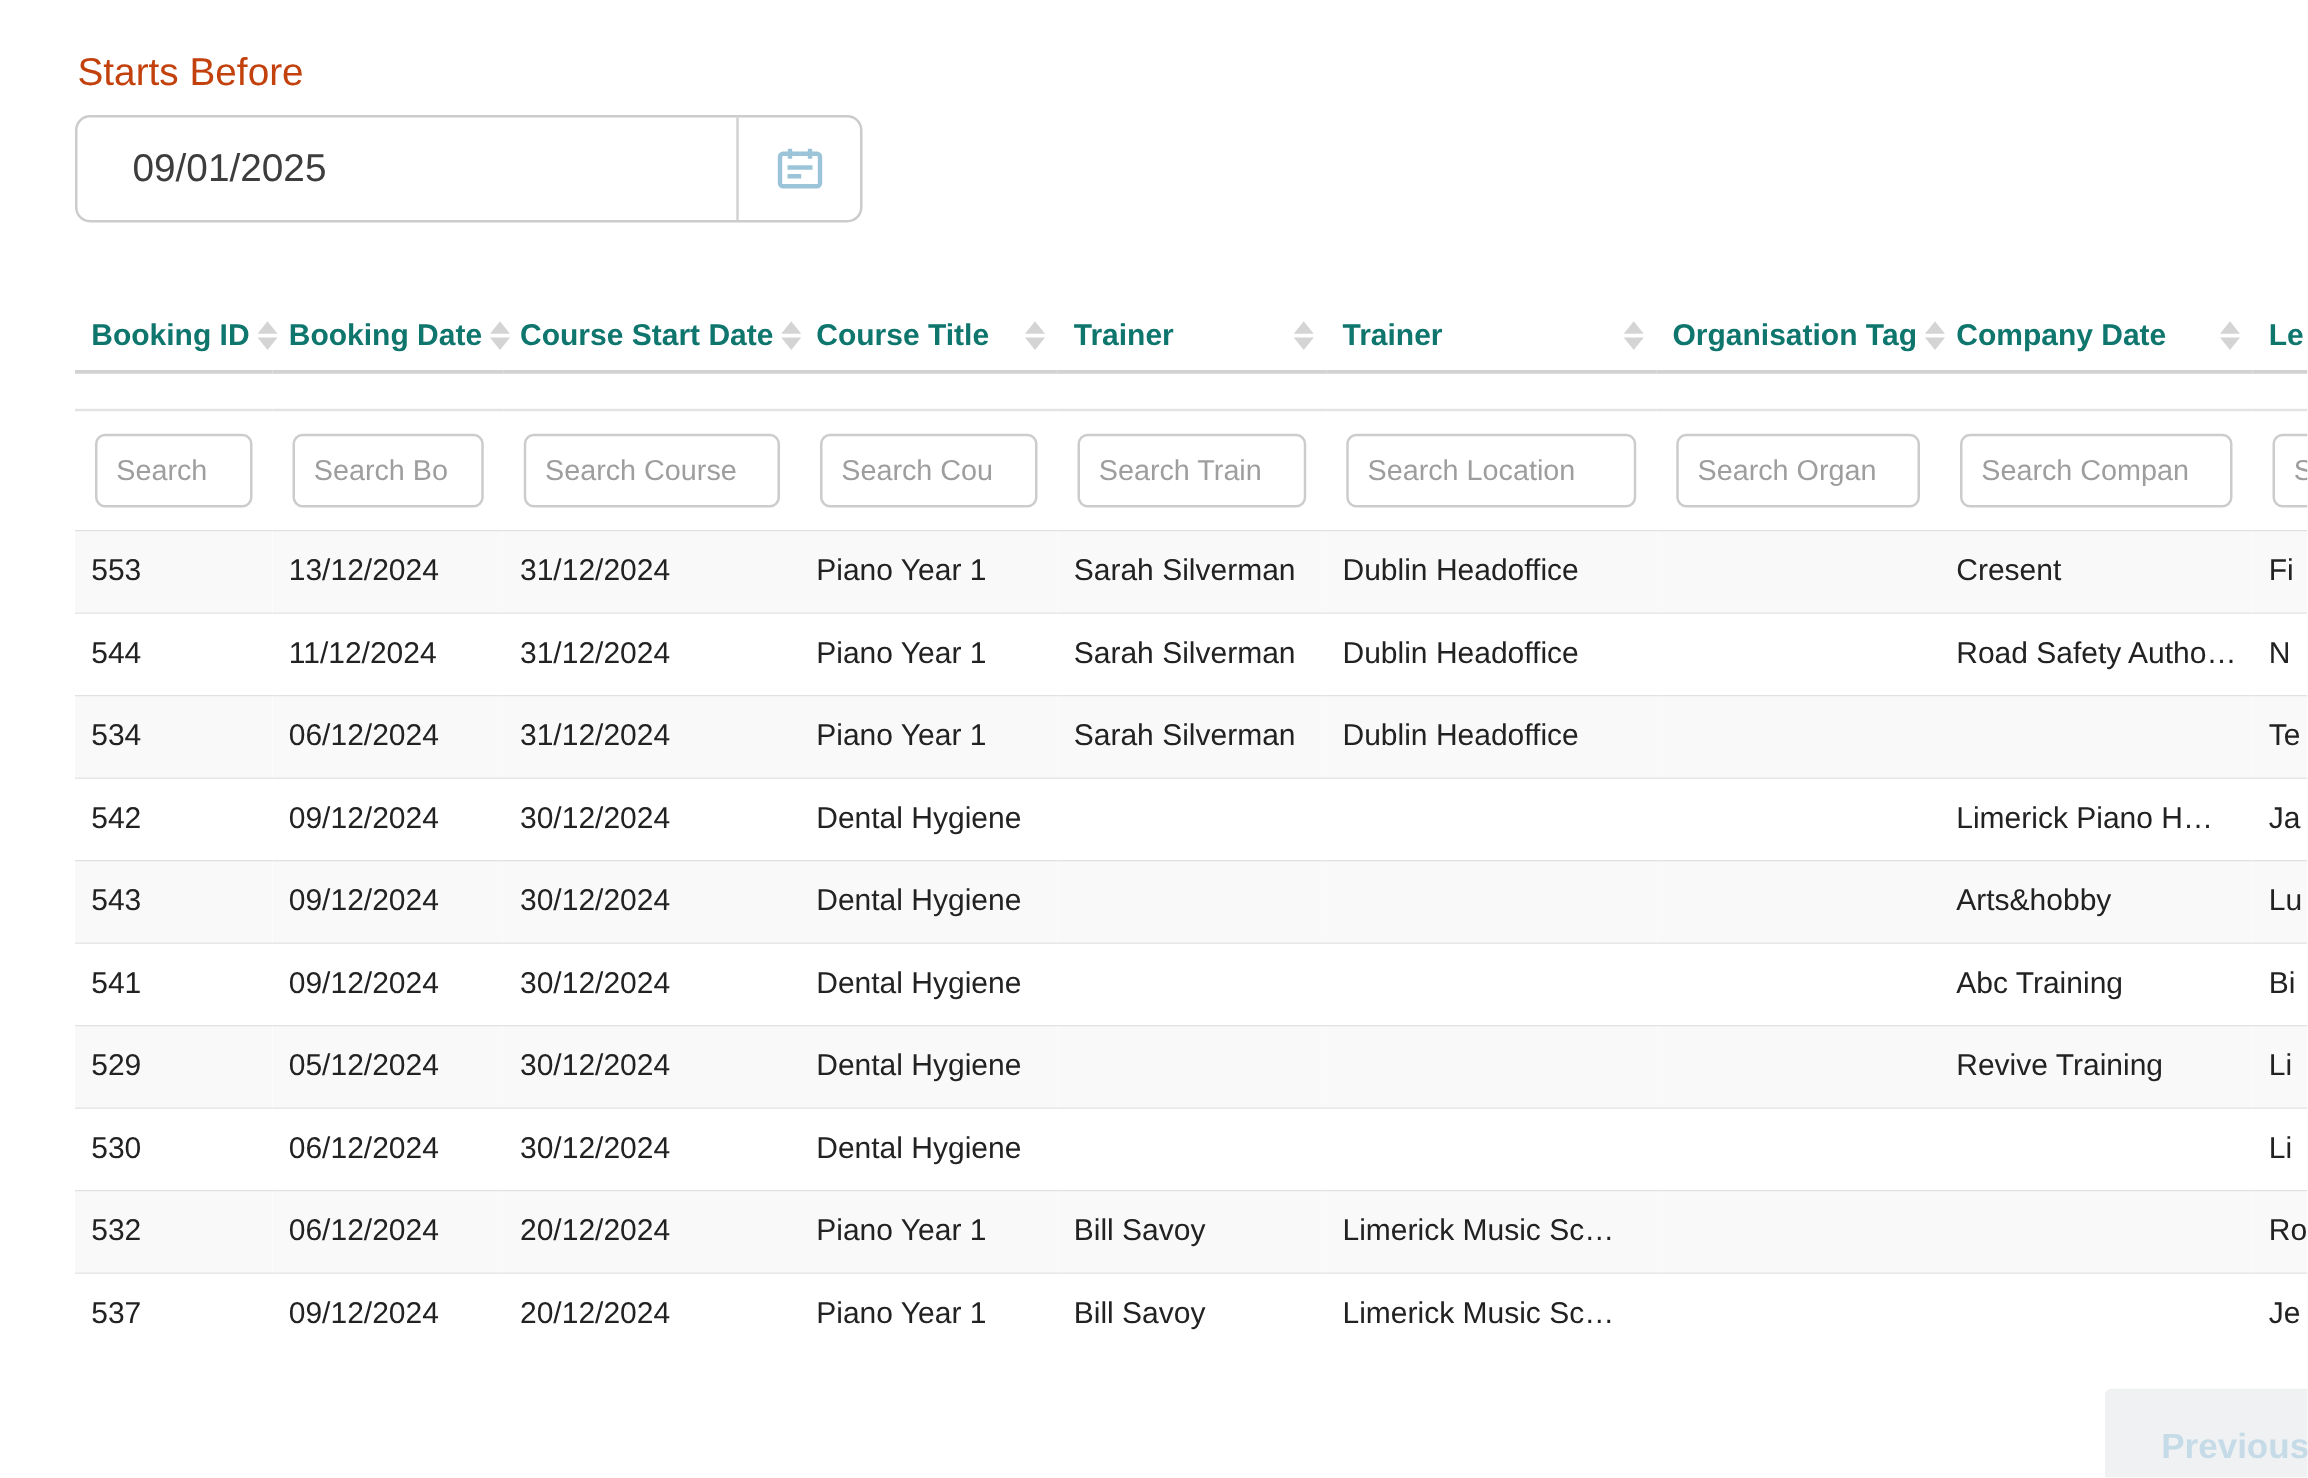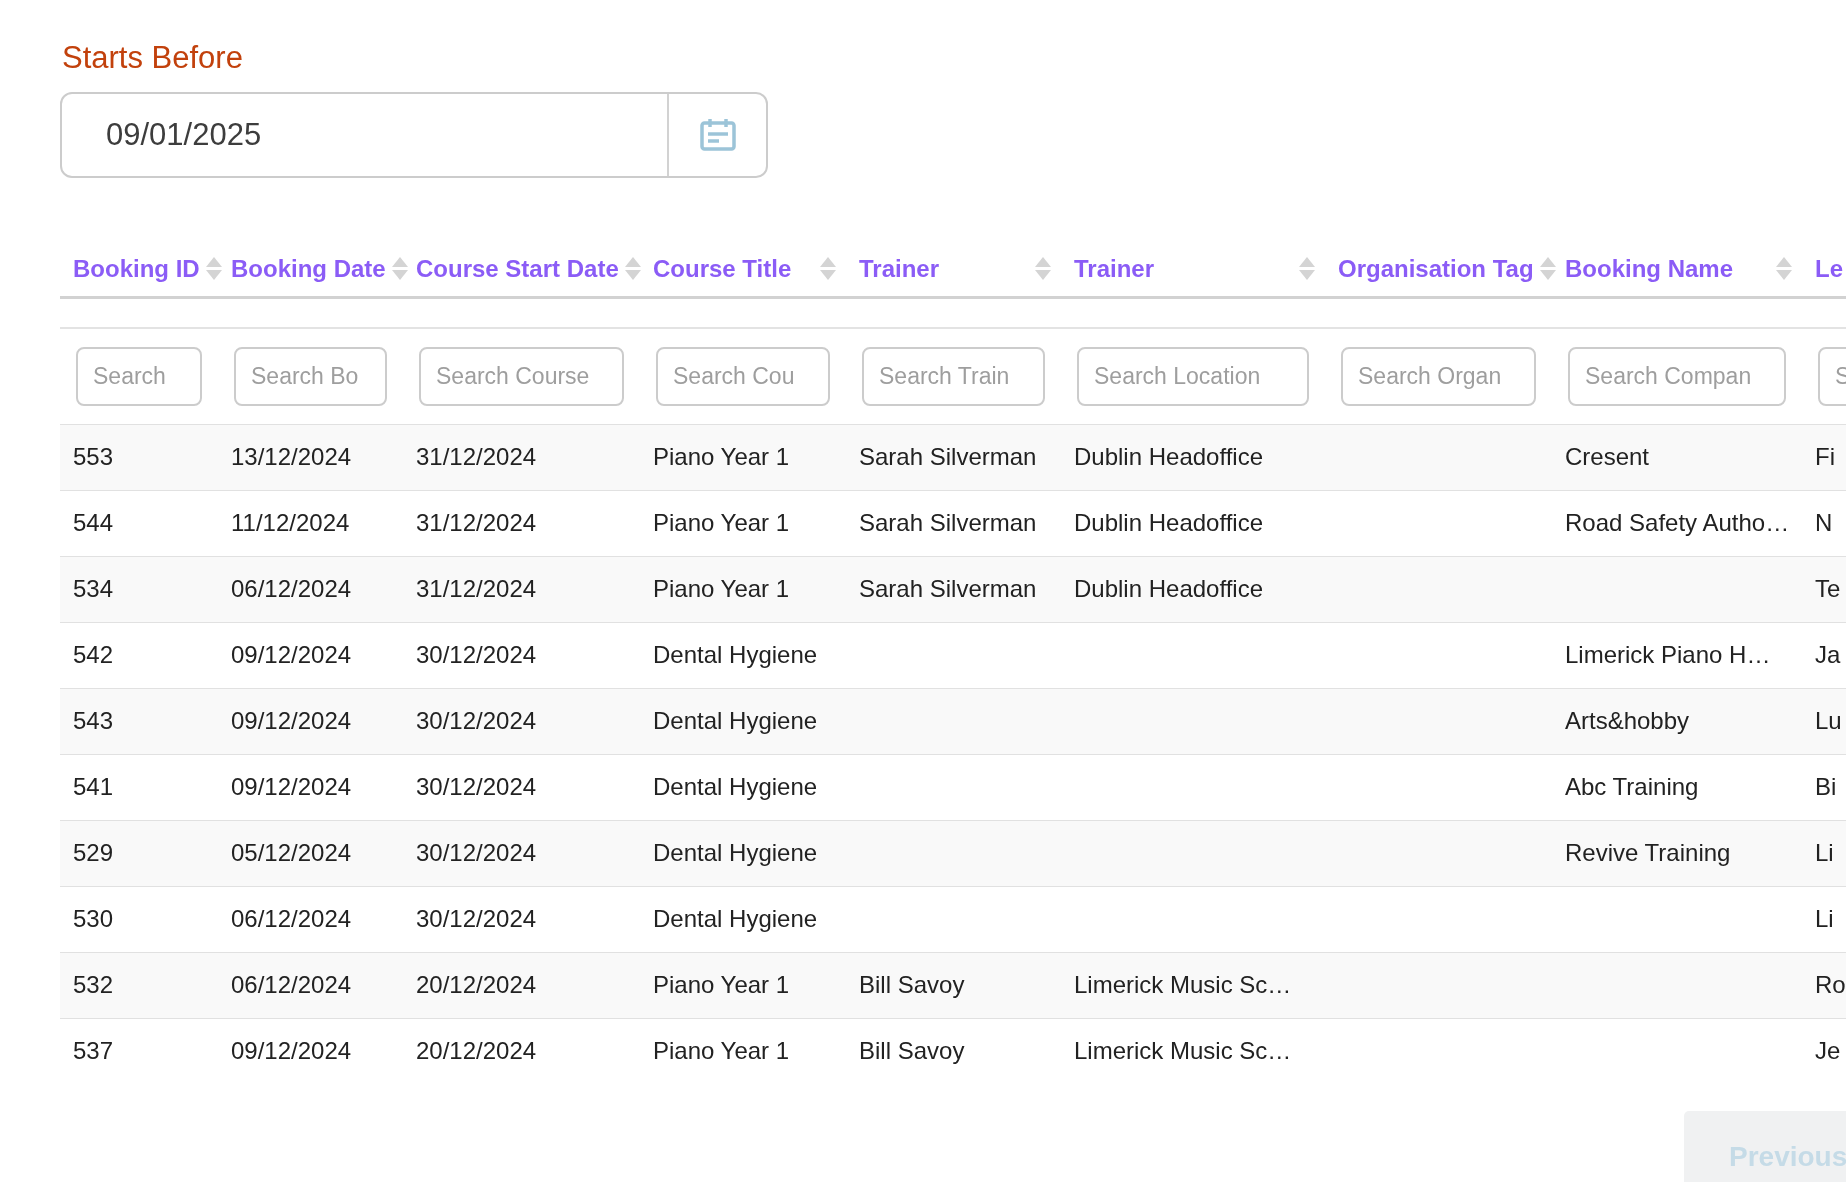--- a/index.html
+++ b/index.html
@@ -23,21 +23,21 @@
     font-family:"Liberation Sans","DejaVu Sans",sans-serif;
   }
 
   
   .filter{margin:40px 0 0 60px;}
   .filter-label{
     display:block;font-size:31px;line-height:36px;color:#c2410c;
     margin:0 0 16px 2px;font-weight:400;
   }
   .date-box{
-    width:708px;height:86px;border:2px solid var(--input-border);
+    width:630px;height:86px;border:2px solid var(--input-border);
     border-radius:12px;display:flex;align-items:stretch;background:#fff;
   }
   .date-box input{
     flex:1 1 auto;border:none;outline:none;background:transparent;
     font-family:inherit;font-size:31px;color:#3d3d3d;padding:0 0 0 44px;
     min-width:0;
   }
   .date-divider{width:2px;background:#d2d2d2;}
   .date-icon-btn{
     width:97px;display:flex;align-items:center;justify-content:center;
@@ -50,21 +50,21 @@
   col.c1{width:158px;}col.c2{width:185px;}col.c3{width:237px;}
   col.c4{width:206px;}col.c5{width:215px;}col.c6{width:264px;}
   col.c7{width:227px;}col.c8{width:250px;}col.c9{width:218px;}
 
   tr.header-row{height:55px;border-bottom:3px solid var(--header-border);}
   tr.header-row th{padding:0;text-align:left;vertical-align:middle;}
   .th-inner{
     display:flex;align-items:center;justify-content:space-between;
     padding:0 10px 0 13px;
   }
-  .th-label{font-size:24px;font-weight:700;color:#8b5cf6;white-space:nowrap;}
+  .th-label{font-size:24px;font-weight:700;color:#0f766e;white-space:nowrap;}
   .sort{display:inline-flex;flex-direction:column;gap:3px;flex:0 0 auto;margin-left:6px;}
   .sort i{display:block;width:0;height:0;border-left:8px solid transparent;border-right:8px solid transparent;}
   .sort i.up{border-bottom:10px solid var(--sort);}
   .sort i.down{border-top:10px solid var(--sort);}
 
   tr.spacer-row{height:31px;border-bottom:2px solid #e3e3e3;}
   tr.spacer-row td{padding:0;}
 
   tr.search-row{height:96px;}
   tr.search-row td{padding:0 16px;vertical-align:middle;}
@@ -193,21 +193,21 @@
             <div class="th-inner">
               <span class="th-label">Organisation Tag</span>
               <span class="sort">
                 <i class="up"></i>
                 <i class="down"></i>
               </span>
             </div>
           </th>
           <th>
             <div class="th-inner">
-              <span class="th-label">Booking Name</span>
+              <span class="th-label">Company Date</span>
               <span class="sort">
                 <i class="up"></i>
                 <i class="down"></i>
               </span>
             </div>
           </th>
           <th>
             <div class="th-inner">
               <span class="th-label">Le</span>
             </div>

